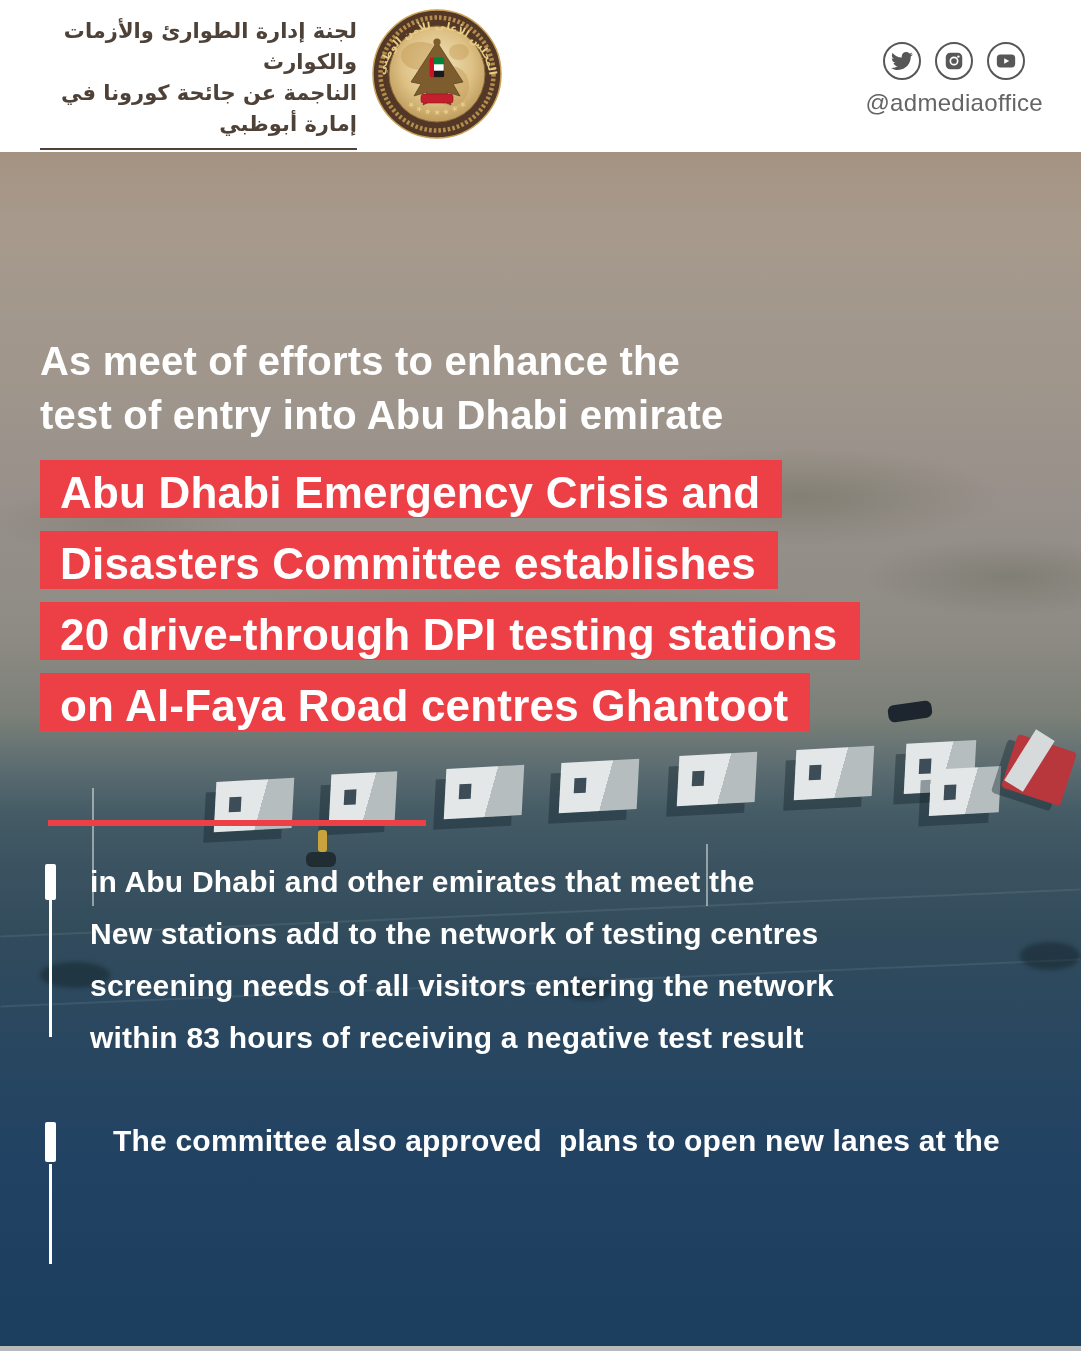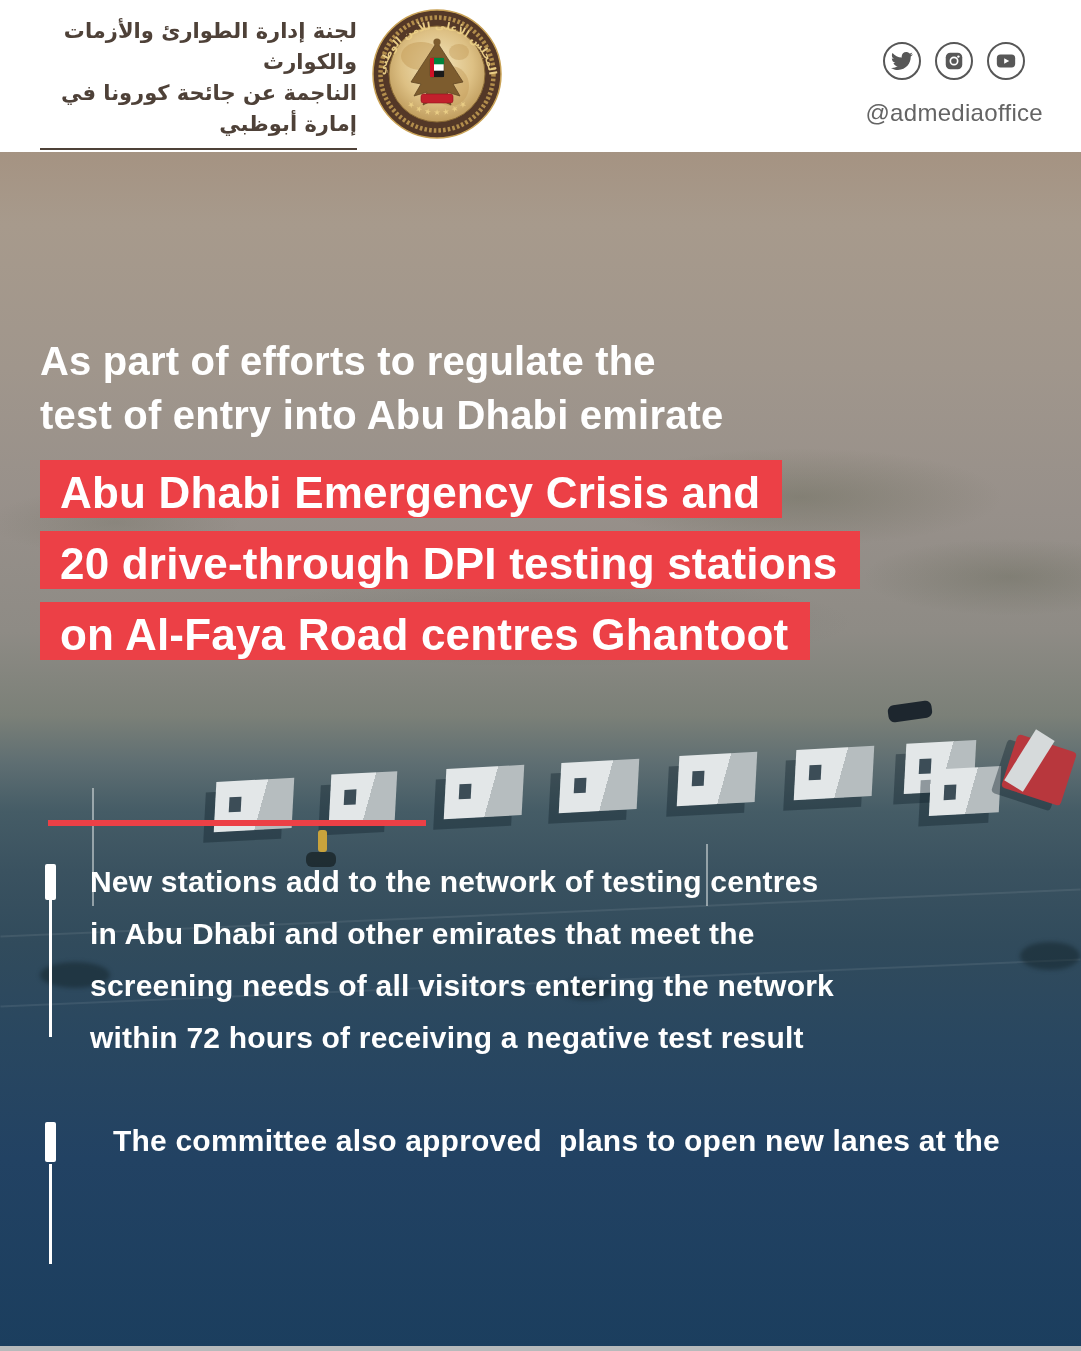--- a/index.html
+++ b/index.html
@@ -14,21 +14,21 @@
   
   .header{position:absolute;left:0;top:0;width:1081px;height:152px;background:#ffffff;}
   .header-text{position:absolute;left:40px;top:16px;width:317px;text-align:right;}
   .ar-line{direction:rtl;font-size:21px;font-weight:bold;line-height:31px;color:#4e4138;font-family:"DejaVu Sans",sans-serif;}
   .title-divider{height:2px;background:#4e4138;margin:8px 0 7px 0;}
   .en-line{font-size:17.5px;font-weight:bold;line-height:22px;color:#5a473d;letter-spacing:0;}
   .emblem{position:absolute;left:371px;top:8px;width:132px;height:132px;}
   .social{position:absolute;right:38px;top:42px;display:flex;flex-direction:column;align-items:center;}
   .icons{display:flex;gap:14px;}
   .soc{width:38px;height:38px;border:2px solid #575757;border-radius:50%;display:flex;align-items:center;justify-content:center;box-sizing:border-box;}
-  .handle{margin-top:19px;font-size:24px;font-weight:500;color:#646464;letter-spacing:0.3px;}
+  .handle{margin-top:9px;font-size:24px;font-weight:500;color:#646464;letter-spacing:0.3px;}
 
   
   .photo{
     position:absolute;left:0;top:152px;width:1081px;height:1199px;
     background-image:
       radial-gradient(ellipse 290px 70px at 800px 345px, rgba(82,88,66,0.30), transparent 70%),
       radial-gradient(ellipse 210px 55px at 1010px 425px, rgba(78,84,64,0.26), transparent 70%),
       radial-gradient(ellipse 180px 48px at 115px 370px, rgba(88,92,74,0.20), transparent 70%),
       radial-gradient(ellipse 420px 60px at 540px 470px, rgba(70,78,70,0.18), transparent 75%),
       linear-gradient(180deg,
@@ -187,40 +187,41 @@
     <div class="pole" style="left:706px;top:692px;height:62px;"></div>
     <div class="figure"></div>
     <div class="camel"></div>
     <div class="lane" style="left:0;top:760px;width:1081px;"></div>
     <div class="lane" style="left:0;top:830px;width:1081px;"></div>
     <div class="palm" style="left:1020px;top:790px;width:60px;height:28px;"></div>
     <div class="palm" style="left:40px;top:810px;width:70px;height:26px;"></div>
     <div class="palm" style="left:560px;top:828px;width:55px;height:20px;"></div>
 
     <div class="intro">
-      <div>As part of efforts to regulate the</div>
+      <div>As meet of efforts to enhance the</div>
       <div>test of entry into Abu Dhabi emirate</div>
     </div>
 
     <div class="headline">
       <div class="red-line">Abu Dhabi Emergency Crisis and</div>
+      <div class="red-line">Disasters Committee establishes</div>
       <div class="red-line">20 drive-through DPI testing stations</div>
       <div class="red-line">on Al-Faya Road centres Ghantoot</div>
     </div>
 
     <div class="red-divider"></div>
 
     <div class="bullet b1">
       <span class="marker-thick"></span>
       <span class="marker-thin"></span>
       <div class="text">
+        <div class="bullet-line">in Abu Dhabi and other emirates that meet the</div>
         <div class="bullet-line">New stations add to the network of testing centres</div>
-        <div class="bullet-line">in Abu Dhabi and other emirates that meet the</div>
         <div class="bullet-line">screening needs of all visitors entering the network</div>
-        <div class="bullet-line">within 72 hours of receiving a negative test result</div>
+        <div class="bullet-line">within 83 hours of receiving a negative test result</div>
       </div>
     </div>
 
     <div class="bullet b2">
       <span class="marker-thick"></span>
       <span class="marker-thin"></span>
       <div class="text">
         <div class="bullet-line">The committee also approved  plans to open new lanes at the</div>
       </div>
     </div>

